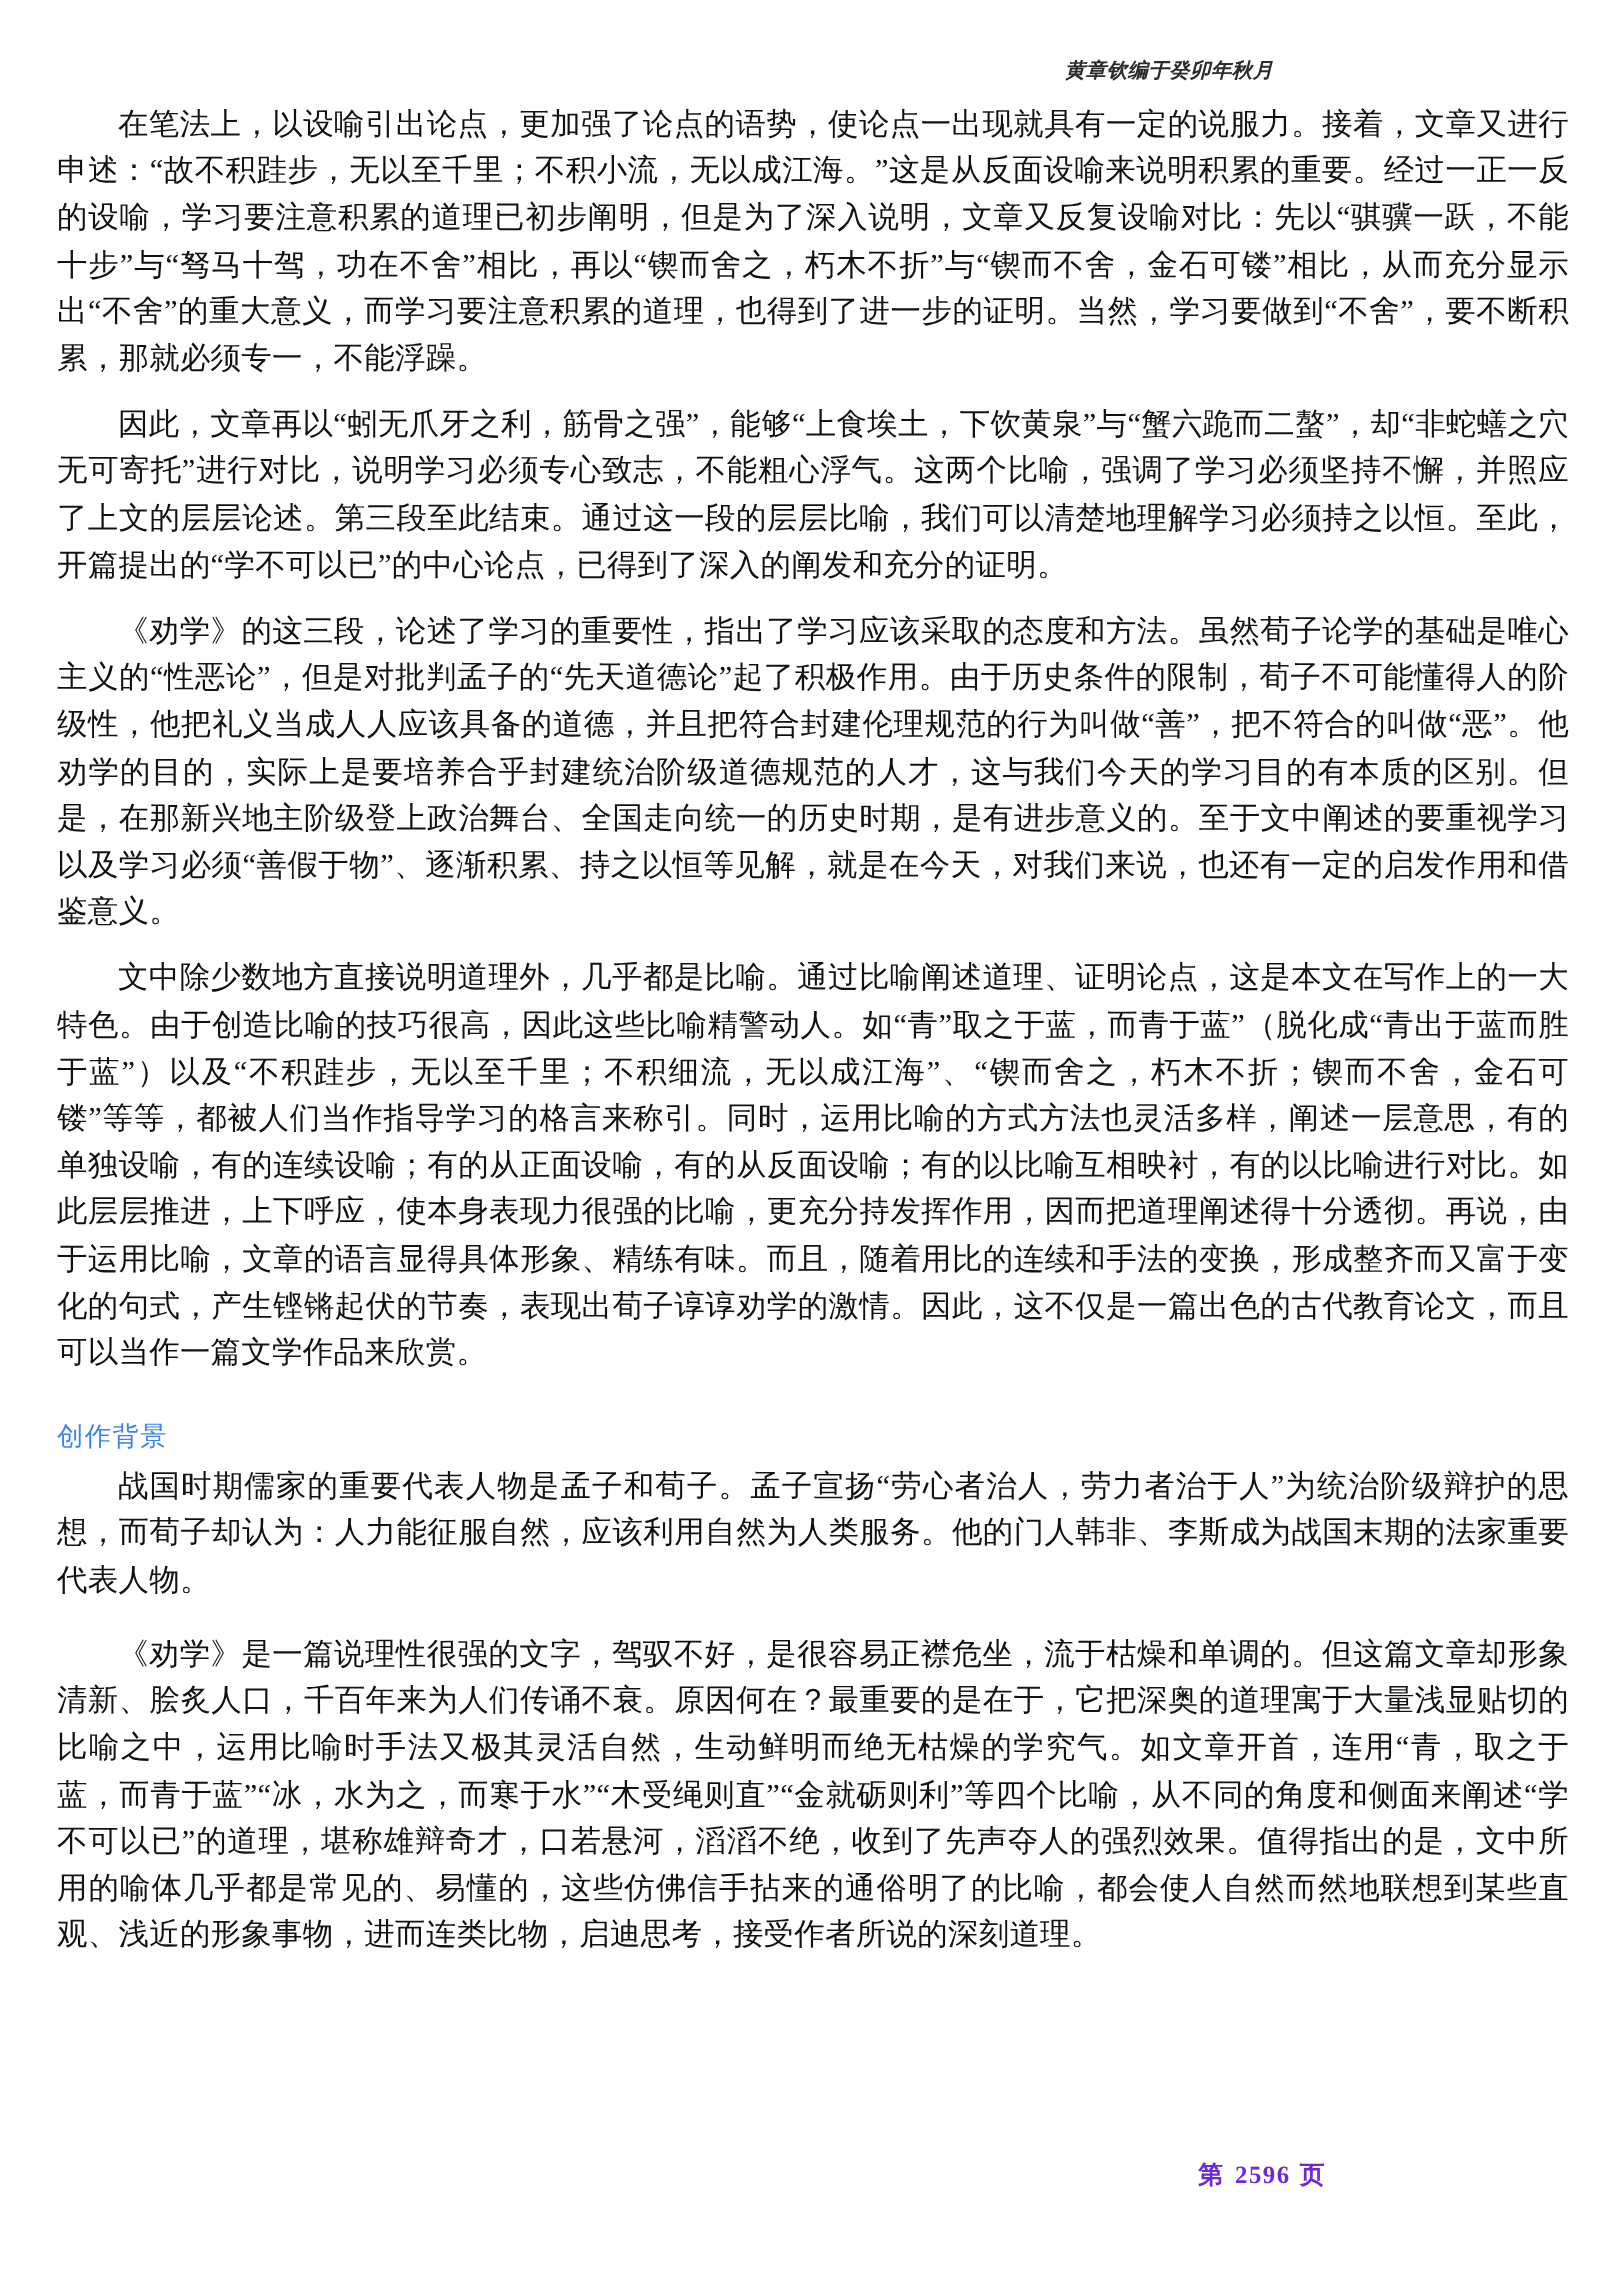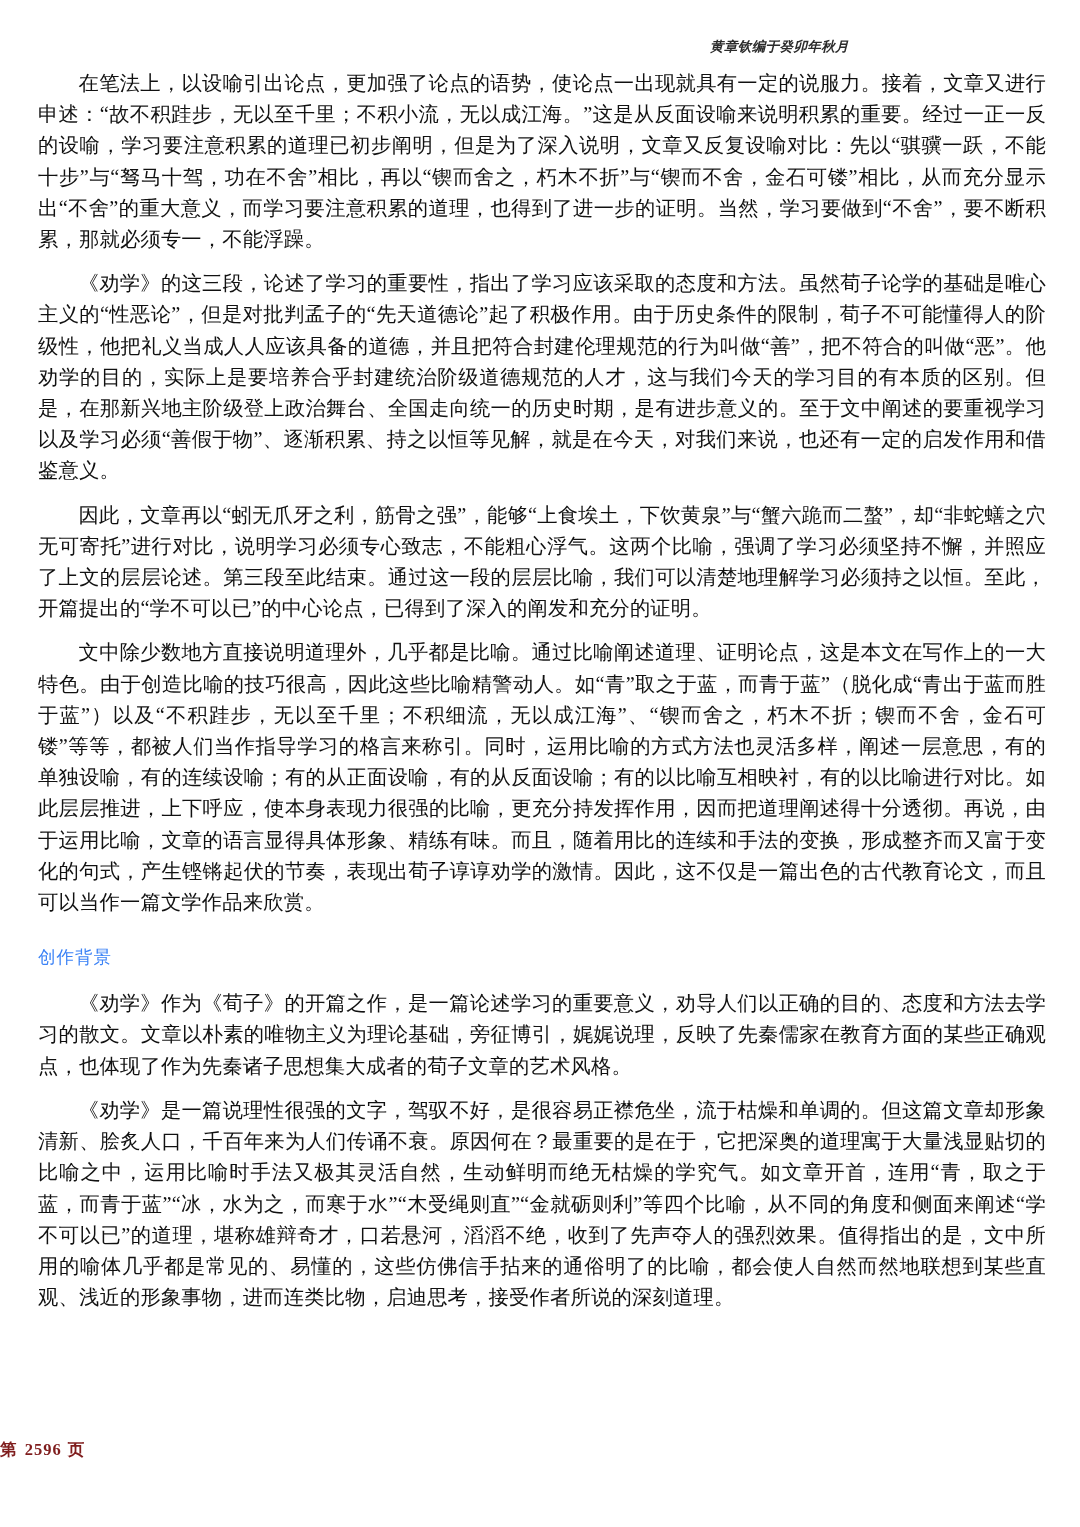--- a/index.html
+++ b/index.html
@@ -77,49 +77,49 @@
   }
 
   .section-block { margin-top: 18px; }
 
   
   .page-footer {
     position: absolute;
     left: 0;
     right: 0;
     bottom: 66px;
-    text-align: left;
+    text-align: right;
     font-size: 16.5px;
-    color: #7f1d1d;
+    color: #6d28d9;
     font-family: "Liberation Serif", "DejaVu Serif", serif;
     font-weight: 600;
     letter-spacing: 2px;
   }
   .page-footer .pg-num { letter-spacing: 1px; }
 </style>
 </head>
 <body>
 
 <div class="page">
 
   <div class="running-header">黄章钦编于癸卯年秋月</div>
 
   <div class="content">
 
     <p class="para">在笔法上，以设喻引出论点，更加强了论点的语势，使论点一出现就具有一定的说服力。接着，文章又进行申述：“故不积跬步，无以至千里；不积小流，无以成江海。”这是从反面设喻来说明积累的重要。经过一正一反的设喻，学习要注意积累的道理已初步阐明，但是为了深入说明，文章又反复设喻对比：先以“骐骥一跃，不能十步”与“驽马十驾，功在不舍”相比，再以“锲而舍之，朽木不折”与“锲而不舍，金石可镂”相比，从而充分显示出“不舍”的重大意义，而学习要注意积累的道理，也得到了进一步的证明。当然，学习要做到“不舍”，要不断积累，那就必须专一，不能浮躁。</p>
+    <p class="para">因此，文章再以“蚓无爪牙之利，筋骨之强”，能够“上食埃土，下饮黄泉”与“蟹六跪而二螯”，却“非蛇蟮之穴无可寄托”进行对比，说明学习必须专心致志，不能粗心浮气。这两个比喻，强调了学习必须坚持不懈，并照应了上文的层层论述。第三段至此结束。通过这一段的层层比喻，我们可以清楚地理解学习必须持之以恒。至此，开篇提出的“学不可以已”的中心论点，已得到了深入的阐发和充分的证明。</p>
     <p class="para">《劝学》的这三段，论述了学习的重要性，指出了学习应该采取的态度和方法。虽然荀子论学的基础是唯心主义的“性恶论”，但是对批判孟子的“先天道德论”起了积极作用。由于历史条件的限制，荀子不可能懂得人的阶级性，他把礼义当成人人应该具备的道德，并且把符合封建伦理规范的行为叫做“善”，把不符合的叫做“恶”。他劝学的目的，实际上是要培养合乎封建统治阶级道德规范的人才，这与我们今天的学习目的有本质的区别。但是，在那新兴地主阶级登上政治舞台、全国走向统一的历史时期，是有进步意义的。至于文中阐述的要重视学习以及学习必须“善假于物”、逐渐积累、持之以恒等见解，就是在今天，对我们来说，也还有一定的启发作用和借鉴意义。</p>
-    <p class="para">因此，文章再以“蚓无爪牙之利，筋骨之强”，能够“上食埃土，下饮黄泉”与“蟹六跪而二螯”，却“非蛇蟮之穴无可寄托”进行对比，说明学习必须专心致志，不能粗心浮气。这两个比喻，强调了学习必须坚持不懈，并照应了上文的层层论述。第三段至此结束。通过这一段的层层比喻，我们可以清楚地理解学习必须持之以恒。至此，开篇提出的“学不可以已”的中心论点，已得到了深入的阐发和充分的证明。</p>
     <p class="para">文中除少数地方直接说明道理外，几乎都是比喻。通过比喻阐述道理、证明论点，这是本文在写作上的一大特色。由于创造比喻的技巧很高，因此这些比喻精警动人。如“青”取之于蓝，而青于蓝”（脱化成“青出于蓝而胜于蓝”）以及“不积跬步，无以至千里；不积细流，无以成江海”、“锲而舍之，朽木不折；锲而不舍，金石可镂”等等，都被人们当作指导学习的格言来称引。同时，运用比喻的方式方法也灵活多样，阐述一层意思，有的单独设喻，有的连续设喻；有的从正面设喻，有的从反面设喻；有的以比喻互相映衬，有的以比喻进行对比。如此层层推进，上下呼应，使本身表现力很强的比喻，更充分持发挥作用，因而把道理阐述得十分透彻。再说，由于运用比喻，文章的语言显得具体形象、精练有味。而且，随着用比的连续和手法的变换，形成整齐而又富于变化的句式，产生铿锵起伏的节奏，表现出荀子谆谆劝学的激情。因此，这不仅是一篇出色的古代教育论文，而且可以当作一篇文学作品来欣赏。</p>
 
     <div class="section-block">
       <h2 class="section-heading">创作背景</h2>
+      <p class="para">战国时期儒家的重要代表人物是孟子和荀子。孟子宣扬“劳心者治人，劳力者治于人”为统治阶级辩护的思想，而荀子却认为：人力能征服自然，应该利用自然为人类服务。他的门人韩非、李斯成为战国末期的法家重要代表人物。</p>
     </div>
 
     <div class="section-block">
-      <p class="para">《劝学》作为《荀子》的开篇之作，是一篇论述学习的重要意义，劝导人们以正确的目的、态度和方法去学习的散文。文章以朴素的唯物主义为理论基础，旁征博引，娓娓说理，反映了先秦儒家在教育方面的某些正确观点，也体现了作为先秦诸子思想集大成者的荀子文章的艺术风格。</p>
       <p class="para">《劝学》是一篇说理性很强的文字，驾驭不好，是很容易正襟危坐，流于枯燥和单调的。但这篇文章却形象清新、脍炙人口，千百年来为人们传诵不衰。原因何在？最重要的是在于，它把深奥的道理寓于大量浅显贴切的比喻之中，运用比喻时手法又极其灵活自然，生动鲜明而绝无枯燥的学究气。如文章开首，连用“青，取之于蓝，而青于蓝”“冰，水为之，而寒于水”“木受绳则直”“金就砺则利”等四个比喻，从不同的角度和侧面来阐述“学不可以已”的道理，堪称雄辩奇才，口若悬河，滔滔不绝，收到了先声夺人的强烈效果。值得指出的是，文中所用的喻体几乎都是常见的、易懂的，这些仿佛信手拈来的通俗明了的比喻，都会使人自然而然地联想到某些直观、浅近的形象事物，进而连类比物，启迪思考，接受作者所说的深刻道理。</p>
     </div>
 
   </div>
 
   <div class="page-footer">
     <span>第</span>
     <span class="pg-num">2596</span>
     <span>页</span>
   </div>

